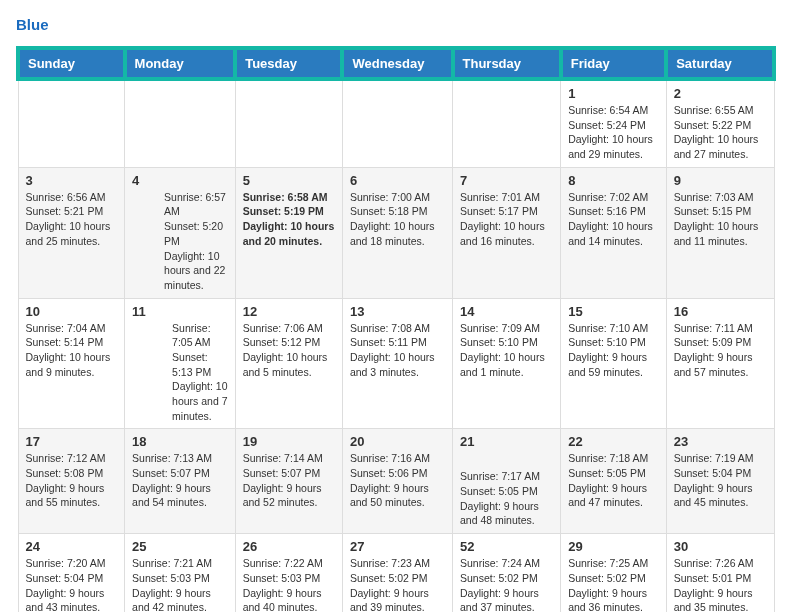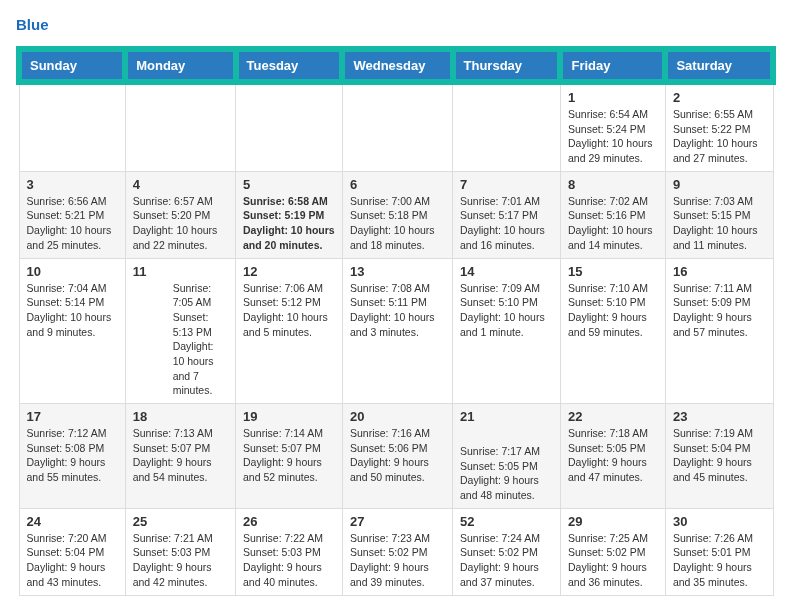--- a/index.html
+++ b/index.html
@@ -33,21 +33,21 @@
     .subtitle { font-size: 16px; color: #555; }
 
     .calendar { width: 100%; border-collapse: collapse; }
     .calendar th {
       background: #2a7bbf;
       color: #fff;
       font-size: 13px;
       font-weight: bold;
       padding: 6px 8px;
       text-align: left;
-      border: 6px solid #14b8a6;
+      border: 4px solid #14b8a6;
     }
     .calendar td {
       vertical-align: top;
       border: 1px solid #ddd;
       padding: 5px 7px;
       width: 113px;
       min-height: 80px;
       background: #fff;
       font-size: 11px;
       color: #333;
@@ -103,21 +103,21 @@
       </tr>
       <tr>
         <td>
           <div class="day-num">3</div>
           <div class="day-info" style="white-space: pre-line;">Sunrise: 6:56 AM
 Sunset: 5:21 PM
 Daylight: 10 hours and 25 minutes.</div>
         </td>
         <td>
           <div class="day-num">4</div>
-          <div class="day-info" style="white-space: pre-line;">Sunrise: 6:57 AM
+          <div class="day-info" style="white-space: pre-line; margin-left: 32px;">Sunrise: 6:57 AM
 Sunset: 5:20 PM
 Daylight: 10 hours and 22 minutes.</div>
         </td>
         <td>
           <div class="day-num">5</div>
           <div class="day-info" style="white-space: pre-line; font-weight: bold;">Sunrise: 6:58 AM
 Sunset: 5:19 PM
 Daylight: 10 hours and 20 minutes.</div>
         </td>
         <td>

